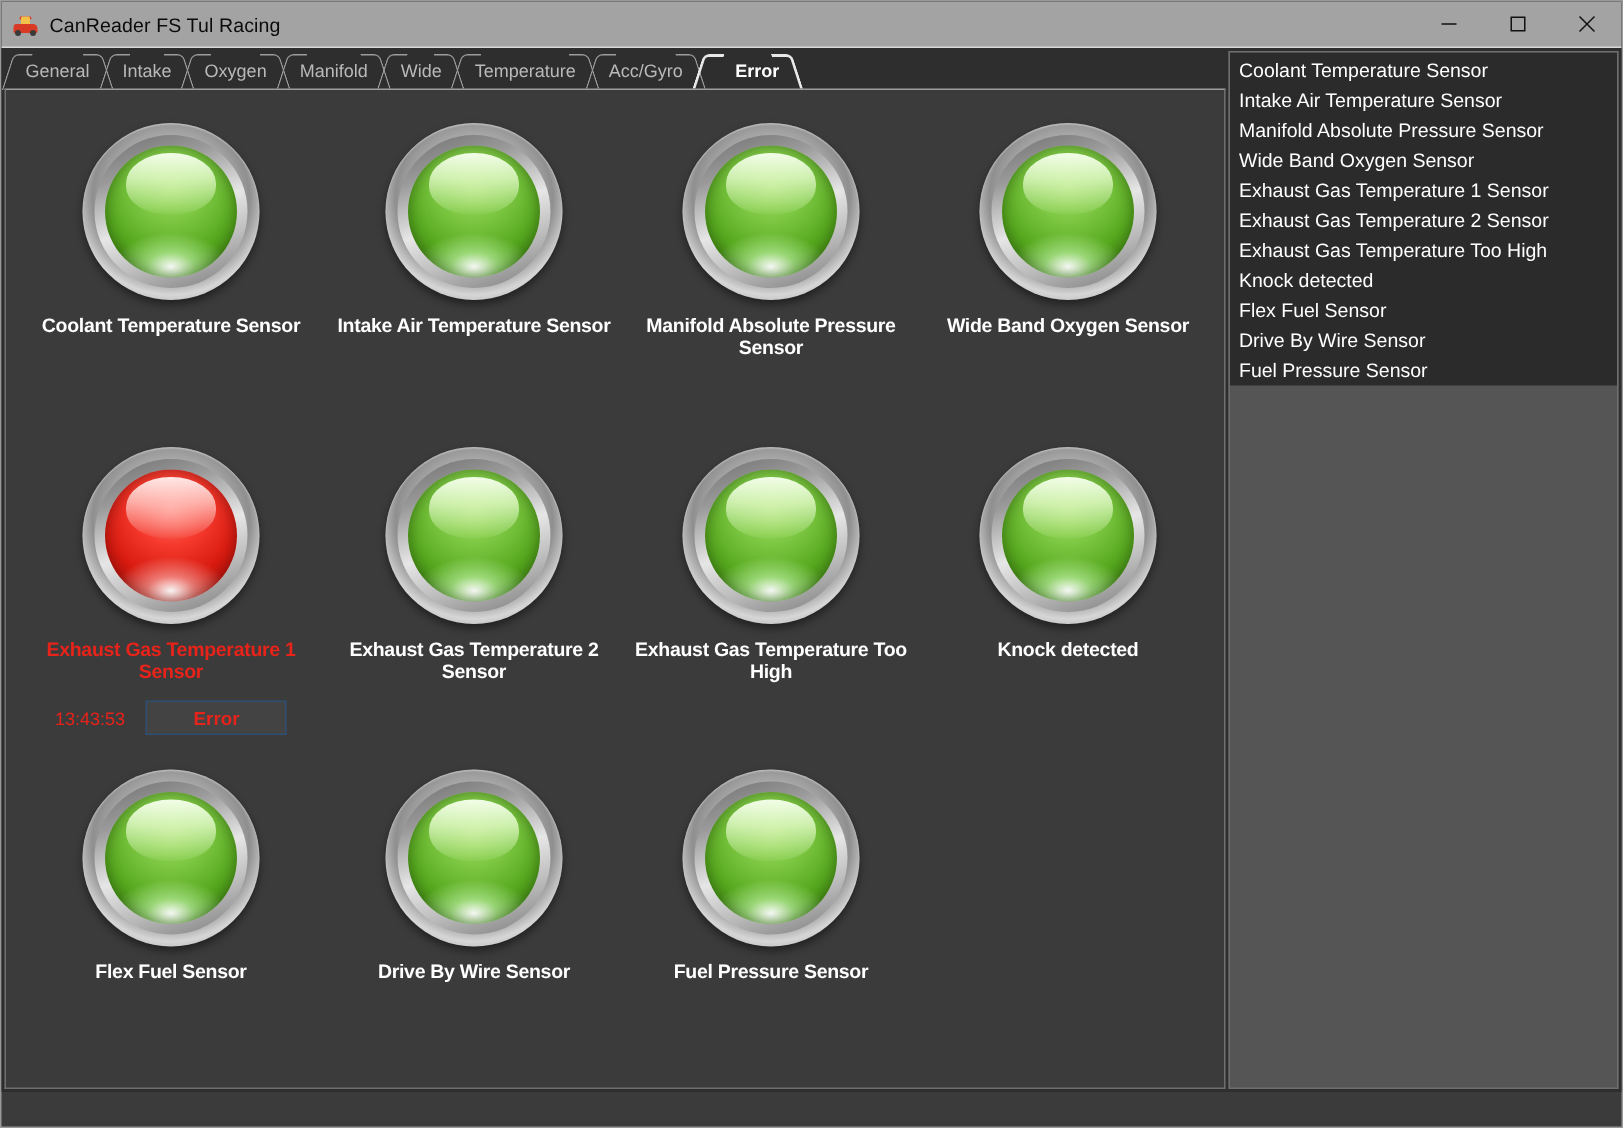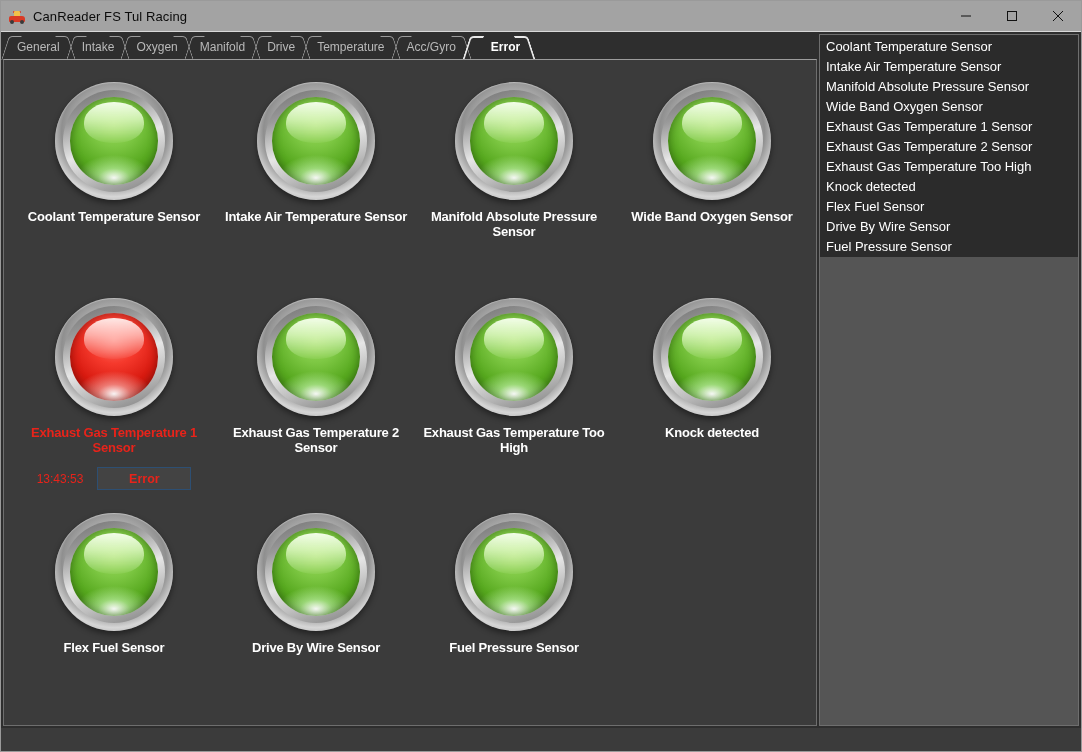--- a/index.html
+++ b/index.html
@@ -330,21 +330,21 @@
         <div class="tab">
             <span class="tab-label">Intake</span>
           </div>
         <div class="tab">
             <span class="tab-label">Oxygen</span>
           </div>
         <div class="tab">
             <span class="tab-label">Manifold</span>
           </div>
         <div class="tab">
-            <span class="tab-label">Drive</span>
+            <span class="tab-label">Wide</span>
           </div>
         <div class="tab">
             <span class="tab-label">Temperature</span>
           </div>
         <div class="tab">
             <span class="tab-label">Acc/Gyro</span>
           </div>
         <div class="tab active">
             <span class="tab-label">Error</span>
           </div>

